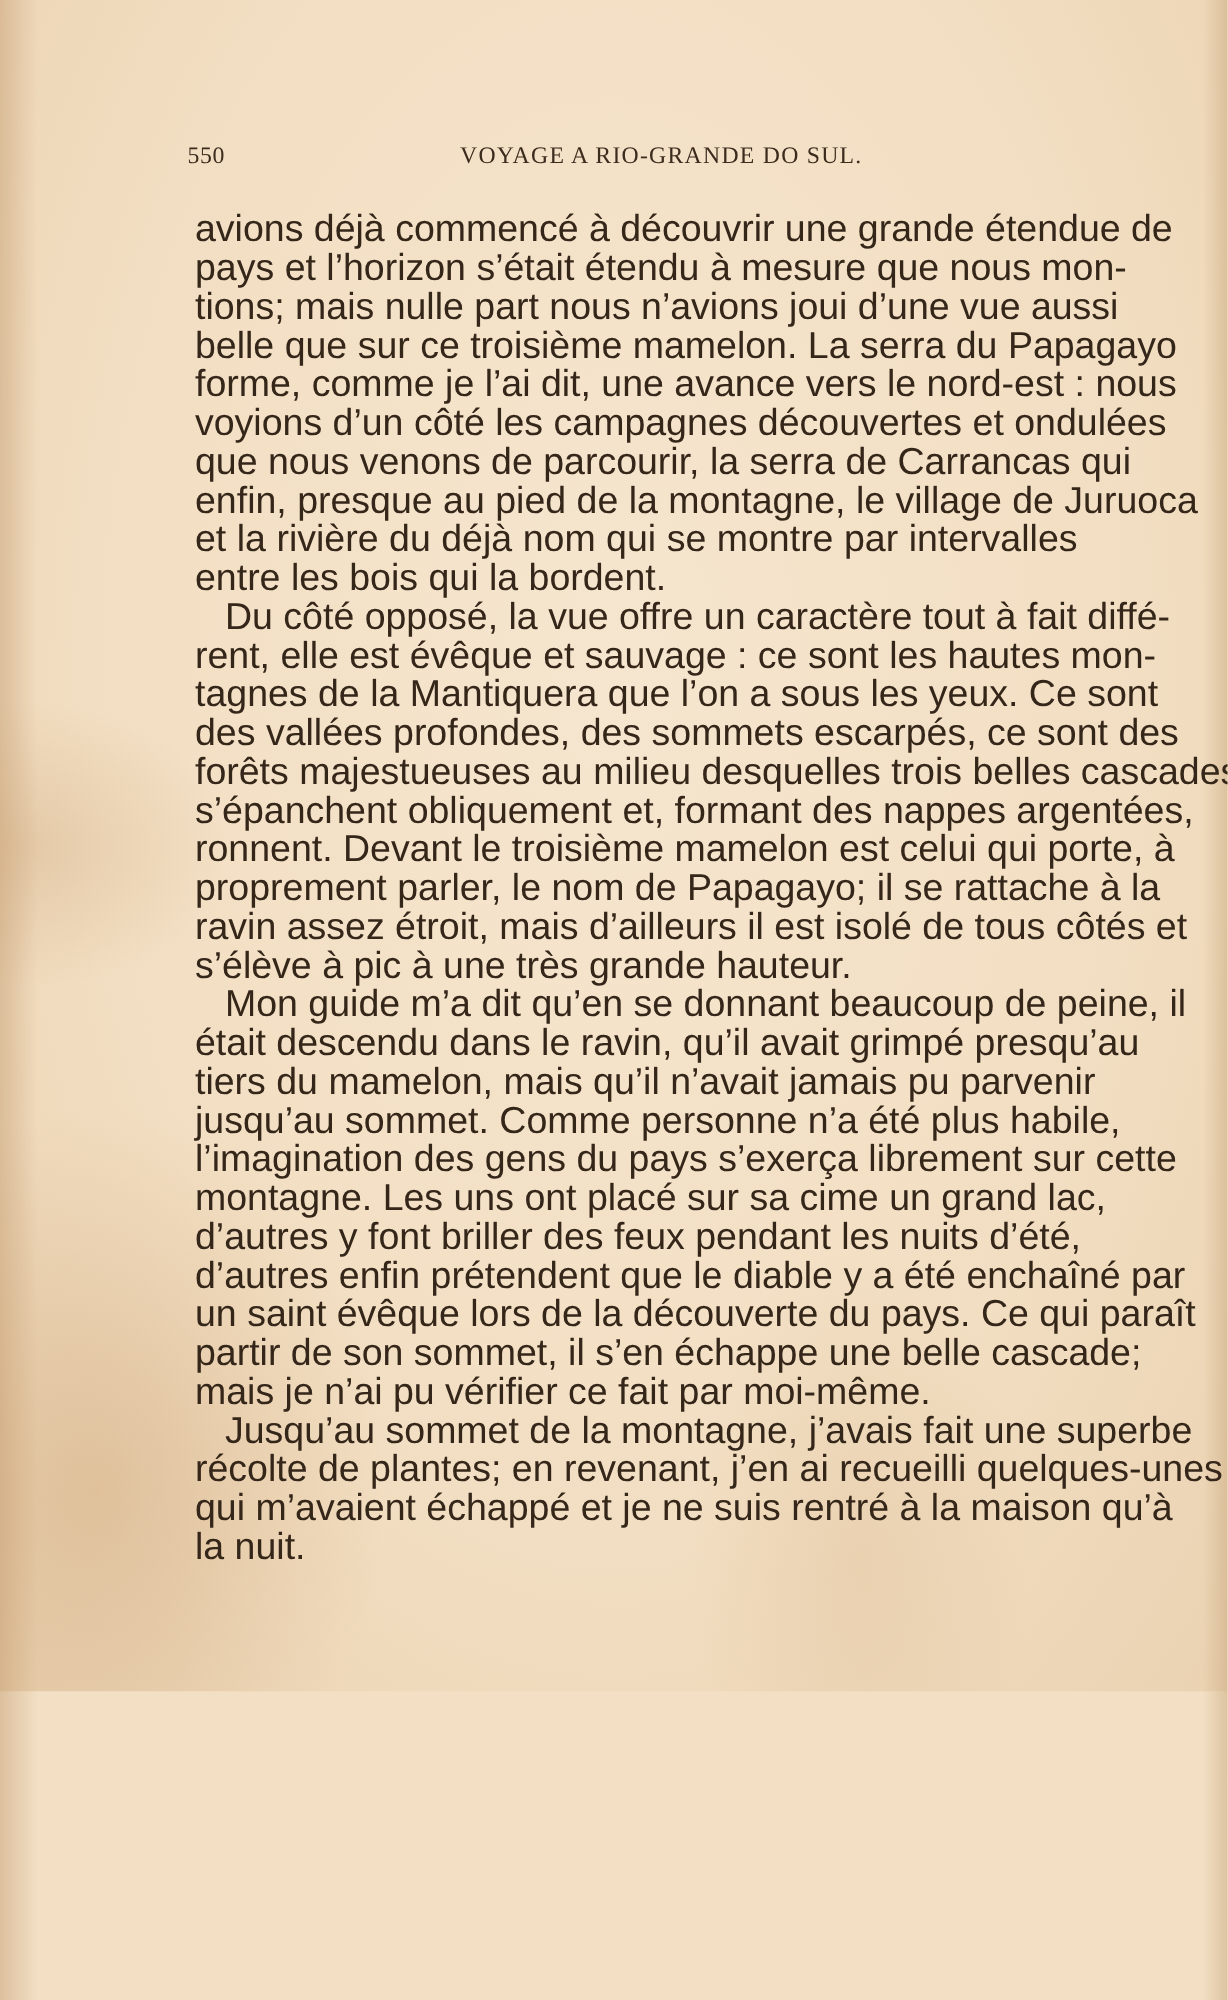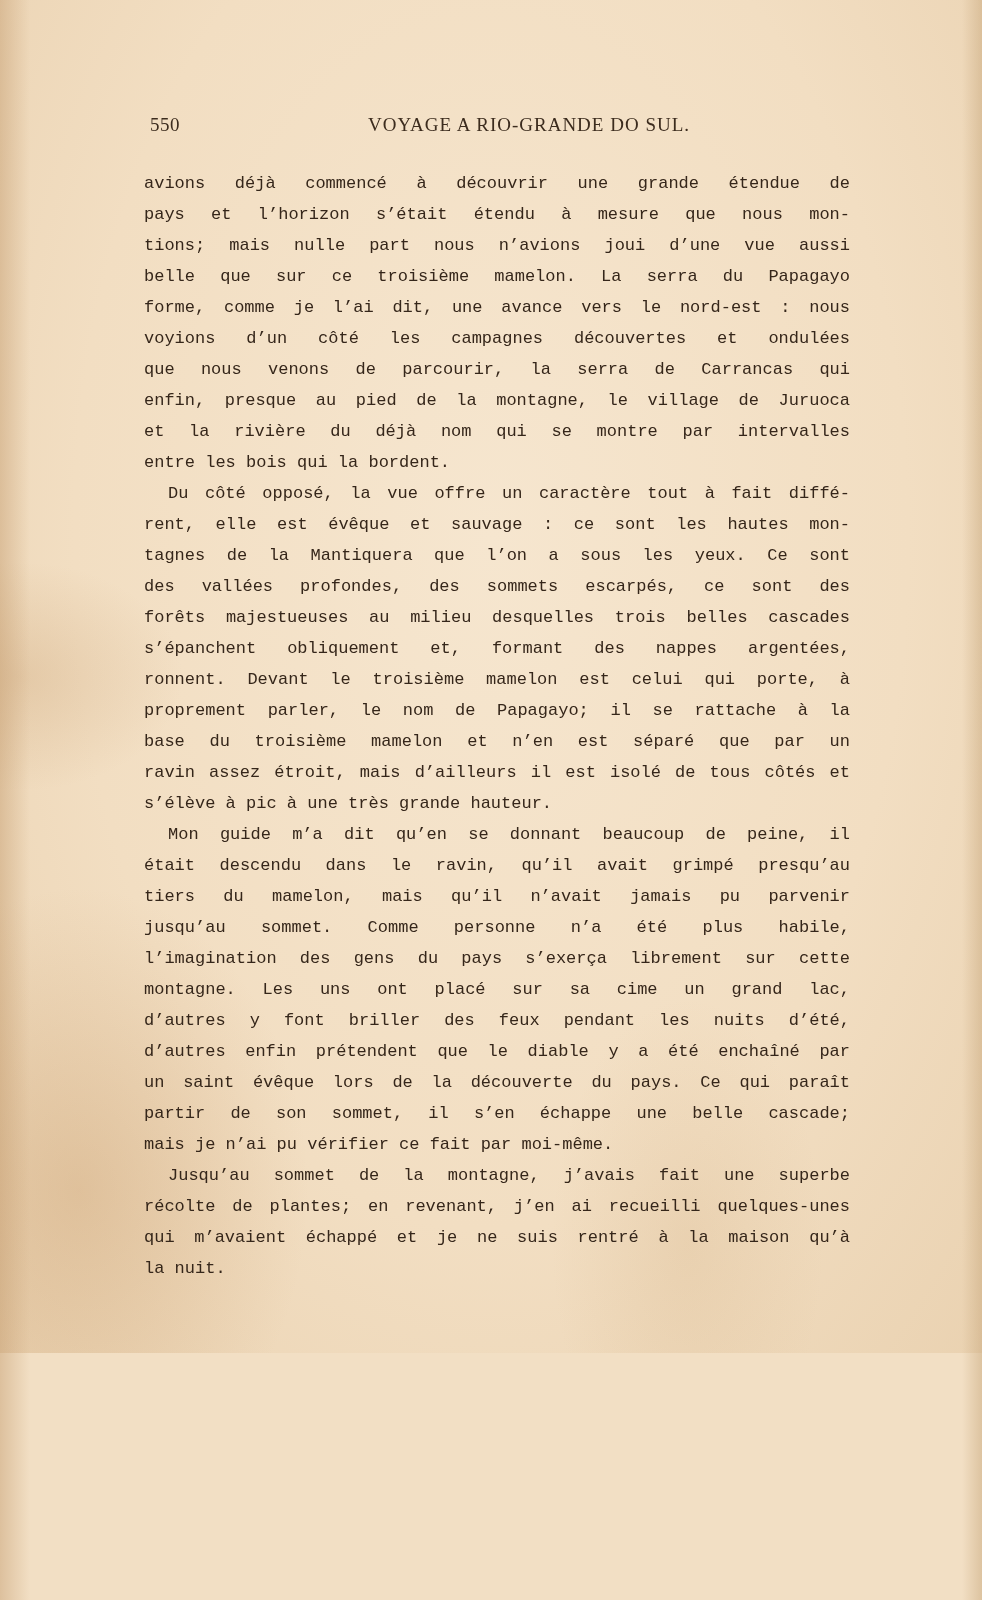--- a/index.html
+++ b/index.html
@@ -55,24 +55,24 @@
     .header-title {
       position: absolute;
       left: 198px;
       top: 0;
       letter-spacing: 1px;
       margin-left: 20px;
     }
     .body-text {
       position: absolute;
       top: 168px;
-      left: 144px;
+      left: 156px;
       width: 706px;
-      font-family: Liberation Mono, monospace;
-      font-size: 17px;
+      font-family: Liberation Sans, sans-serif;
+      font-size: 30px;
       line-height: 31px;
       color: #35261a;
     }
     .line {
       display: block;
       height: 31px;
       white-space: nowrap;
       text-align: justify;
       text-align-last: justify;
     }
@@ -107,21 +107,20 @@
       <span class="line">et la rivière du déjà nom qui se montre par intervalles</span>
       <span class="line last">entre les bois qui la bordent.</span>
       <span class="line indent">Du côté opposé, la vue offre un caractère tout à fait diffé-</span>
       <span class="line">rent, elle est évêque et sauvage : ce sont les hautes mon-</span>
       <span class="line">tagnes de la Mantiquera que l’on a sous les yeux. Ce sont</span>
       <span class="line">des vallées profondes, des sommets escarpés, ce sont des</span>
       <span class="line">forêts majestueuses au milieu desquelles trois belles cascades</span>
       <span class="line">s’épanchent obliquement et, formant des nappes argentées,</span>
       <span class="line">ronnent. Devant le troisième mamelon est celui qui porte, à</span>
       <span class="line">proprement parler, le nom de Papagayo; il se rattache à la</span>
-      <span class="line">base du troisième mamelon et n’en est séparé que par un</span>
       <span class="line">ravin assez étroit, mais d’ailleurs il est isolé de tous côtés et</span>
       <span class="line last">s’élève à pic à une très grande hauteur.</span>
       <span class="line indent">Mon guide m’a dit qu’en se donnant beaucoup de peine, il</span>
       <span class="line">était descendu dans le ravin, qu’il avait grimpé presqu’au</span>
       <span class="line">tiers du mamelon, mais qu’il n’avait jamais pu parvenir</span>
       <span class="line">jusqu’au sommet. Comme personne n’a été plus habile,</span>
       <span class="line">l’imagination des gens du pays s’exerça librement sur cette</span>
       <span class="line">montagne. Les uns ont placé sur sa cime un grand lac,</span>
       <span class="line">d’autres y font briller des feux pendant les nuits d’été,</span>
       <span class="line">d’autres enfin prétendent que le diable y a été enchaîné par</span>

